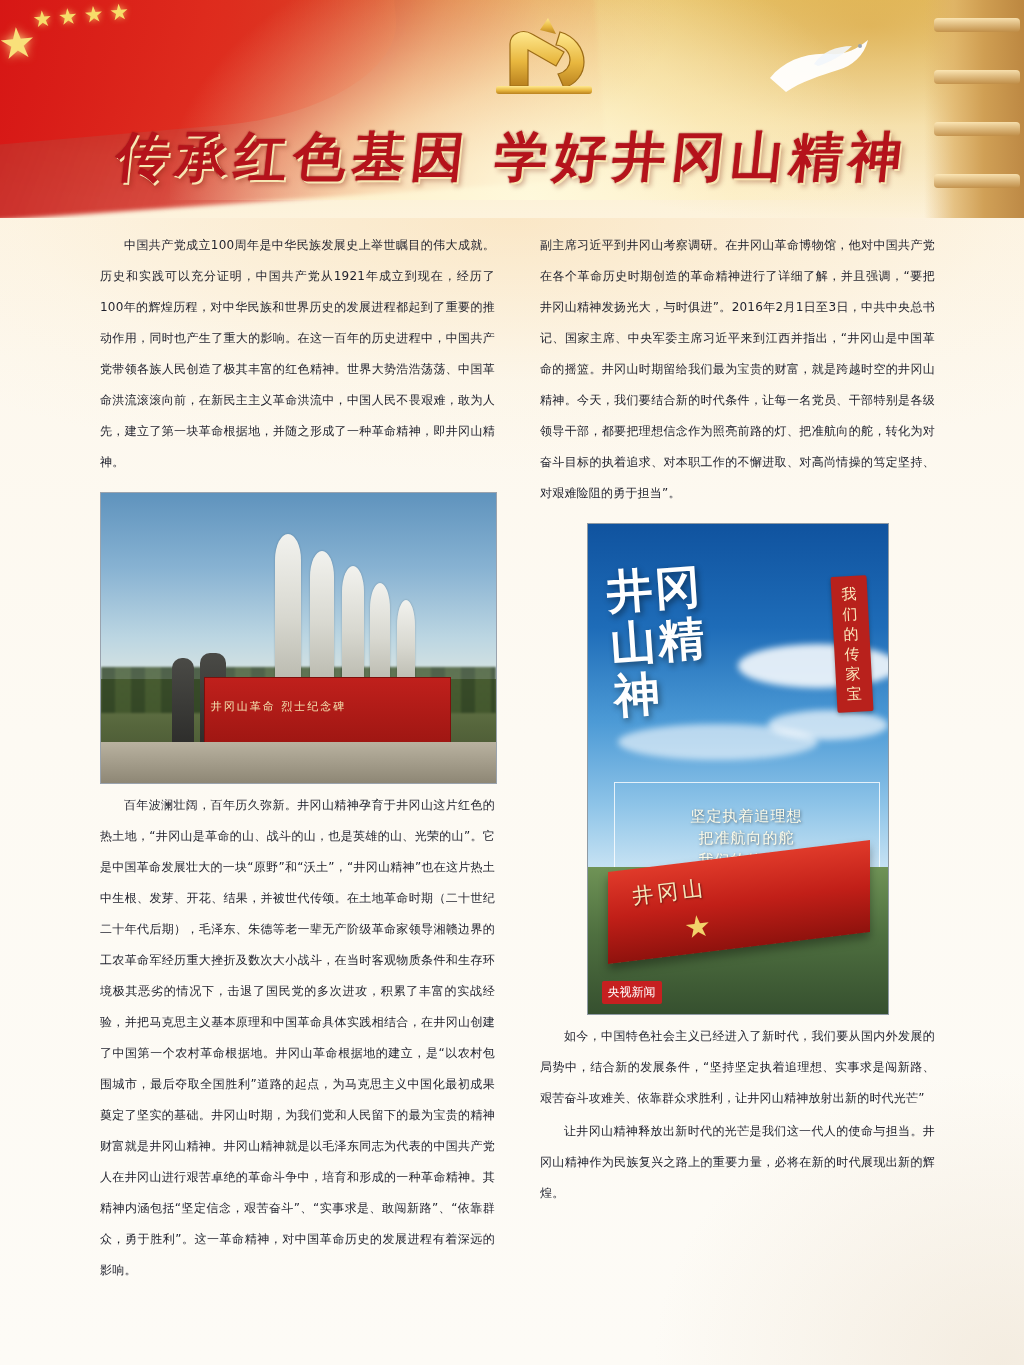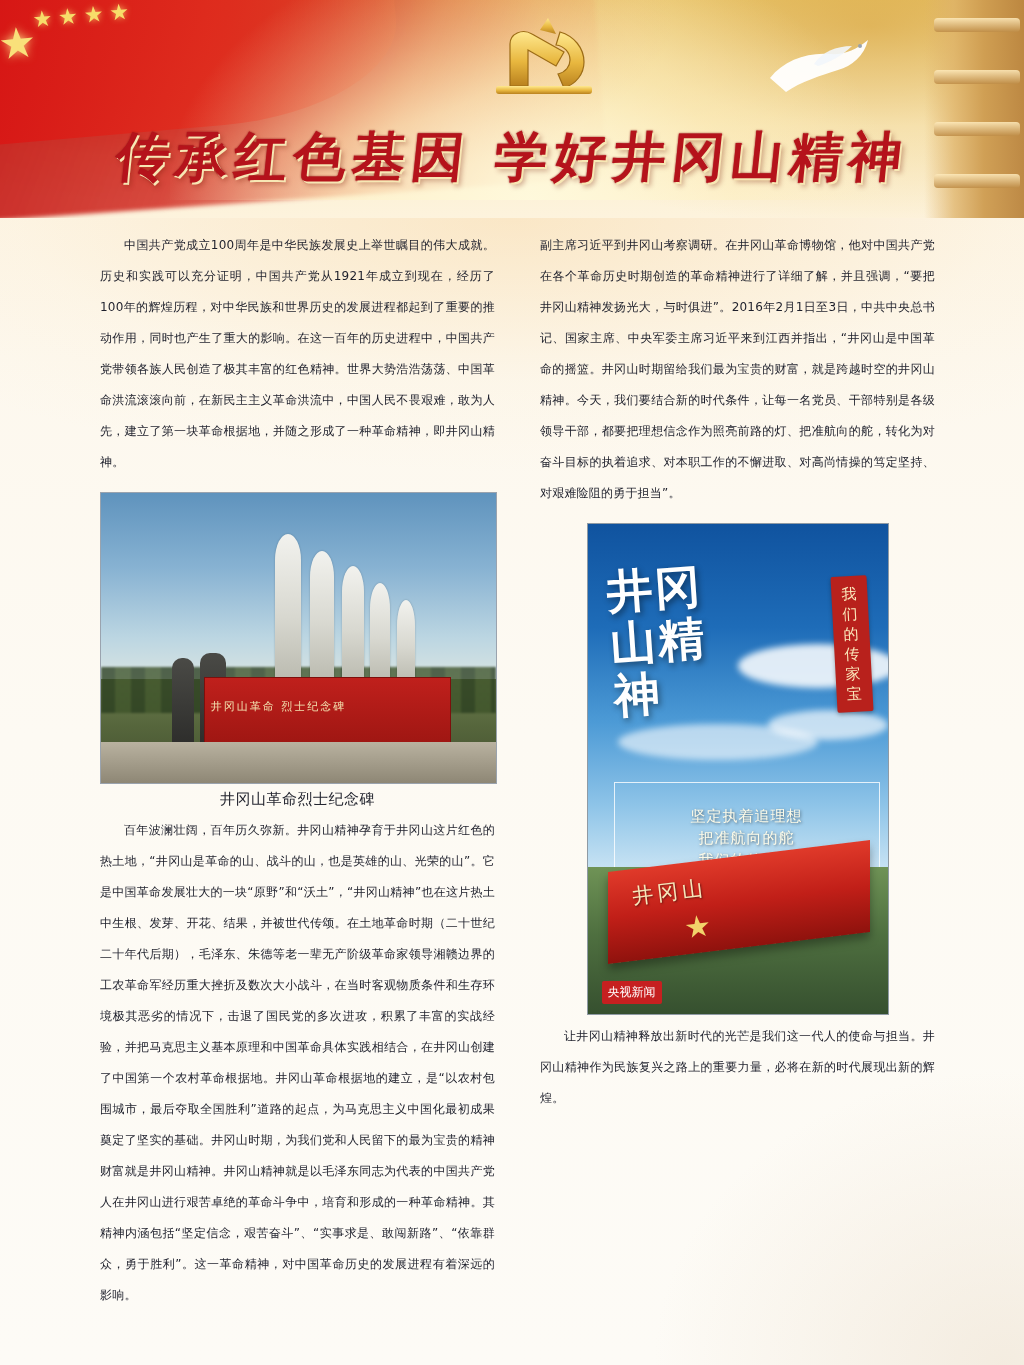--- a/index.html
+++ b/index.html
@@ -369,21 +369,20 @@
           <div class="pm-blade" style="left:61%; width:22px; height:41%;"></div>
           <div class="pm-blade" style="left:68%; width:20px; height:35%;"></div>
           <div class="pm-blade" style="left:75%; width:18px; height:29%;"></div>
           <div class="pm-statue" style="left:18%; width:22px; height:31%;"></div>
           <div class="pm-statue" style="left:25%; width:26px; height:33%;"></div>
           <div class="pm-redband">
             <span>井冈山革命  烈士纪念碑</span>
           </div>
           <div class="pm-plaza"></div>
         </div>
-        <div class="caption">井冈山革命烈士纪念碑</div>
       </div>
 
       <p class="para">百年波澜壮阔，百年历久弥新。井冈山精神孕育于井冈山这片红色的热土地，“井冈山是革命的山、战斗的山，也是英雄的山、光荣的山”。它是中国革命发展壮大的一块“原野”和“沃土”，“井冈山精神”也在这片热土中生根、发芽、开花、结果，并被世代传颂。在土地革命时期（二十世纪二十年代后期），毛泽东、朱德等老一辈无产阶级革命家领导湘赣边界的工农革命军经历重大挫折及数次大小战斗，在当时客观物质条件和生存环境极其恶劣的情况下，击退了国民党的多次进攻，积累了丰富的实战经验，并把马克思主义基本原理和中国革命具体实践相结合，在井冈山创建了中国第一个农村革命根据地。井冈山革命根据地的建立，是“以农村包围城市，最后夺取全国胜利”道路的起点，为马克思主义中国化最初成果奠定了坚实的基础。井冈山时期，为我们党和人民留下的最为宝贵的精神财富就是井冈山精神。井冈山精神就是以毛泽东同志为代表的中国共产党人在井冈山进行艰苦卓绝的革命斗争中，培育和形成的一种革命精神。其精神内涵包括“坚定信念，艰苦奋斗”、“实事求是、敢闯新路”、“依靠群众，勇于胜利”。这一革命精神，对中国革命历史的发展进程有着深远的影响。</p>
 
     </div>
 
     <div class="col col-right">
 
       <p class="para noindent">副主席习近平到井冈山考察调研。在井冈山革命博物馆，他对中国共产党在各个革命历史时期创造的革命精神进行了详细了解，并且强调，“要把井冈山精神发扬光大，与时俱进”。2016年2月1日至3日，中共中央总书记、国家主席、中央军委主席习近平来到江西并指出，“井冈山是中国革命的摇篮。井冈山时期留给我们最为宝贵的财富，就是跨越时空的井冈山精神。今天，我们要结合新的时代条件，让每一名党员、干部特别是各级领导干部，都要把理想信念作为照亮前路的灯、把准航向的舵，转化为对奋斗目标的执着追求、对本职工作的不懈进取、对高尚情操的笃定坚持、对艰难险阻的勇于担当”。</p>
 
@@ -406,17 +405,18 @@
           </div>
 
           <div class="ps-hill"></div>
           <div class="ps-monument"></div>
           <div class="ps-monument-text">井冈山</div>
           <div class="ps-star">★</div>
           <div class="ps-logo">央视新闻</div>
         </div>
       </div>
 
+      <p class="para">如今，中国特色社会主义已经进入了新时代，我们要从国内外发展的局势中，结合新的发展条件，“坚持坚定执着追理想、实事求是闯新路、艰苦奋斗攻难关、依靠群众求胜利，让井冈山精神放射出新的时代光芒”</p>
       <p class="para">让井冈山精神释放出新时代的光芒是我们这一代人的使命与担当。井冈山精神作为民族复兴之路上的重要力量，必将在新的时代展现出新的辉煌。</p>
 
     </div>
   </div>
 </div>
 
 </body></html>

